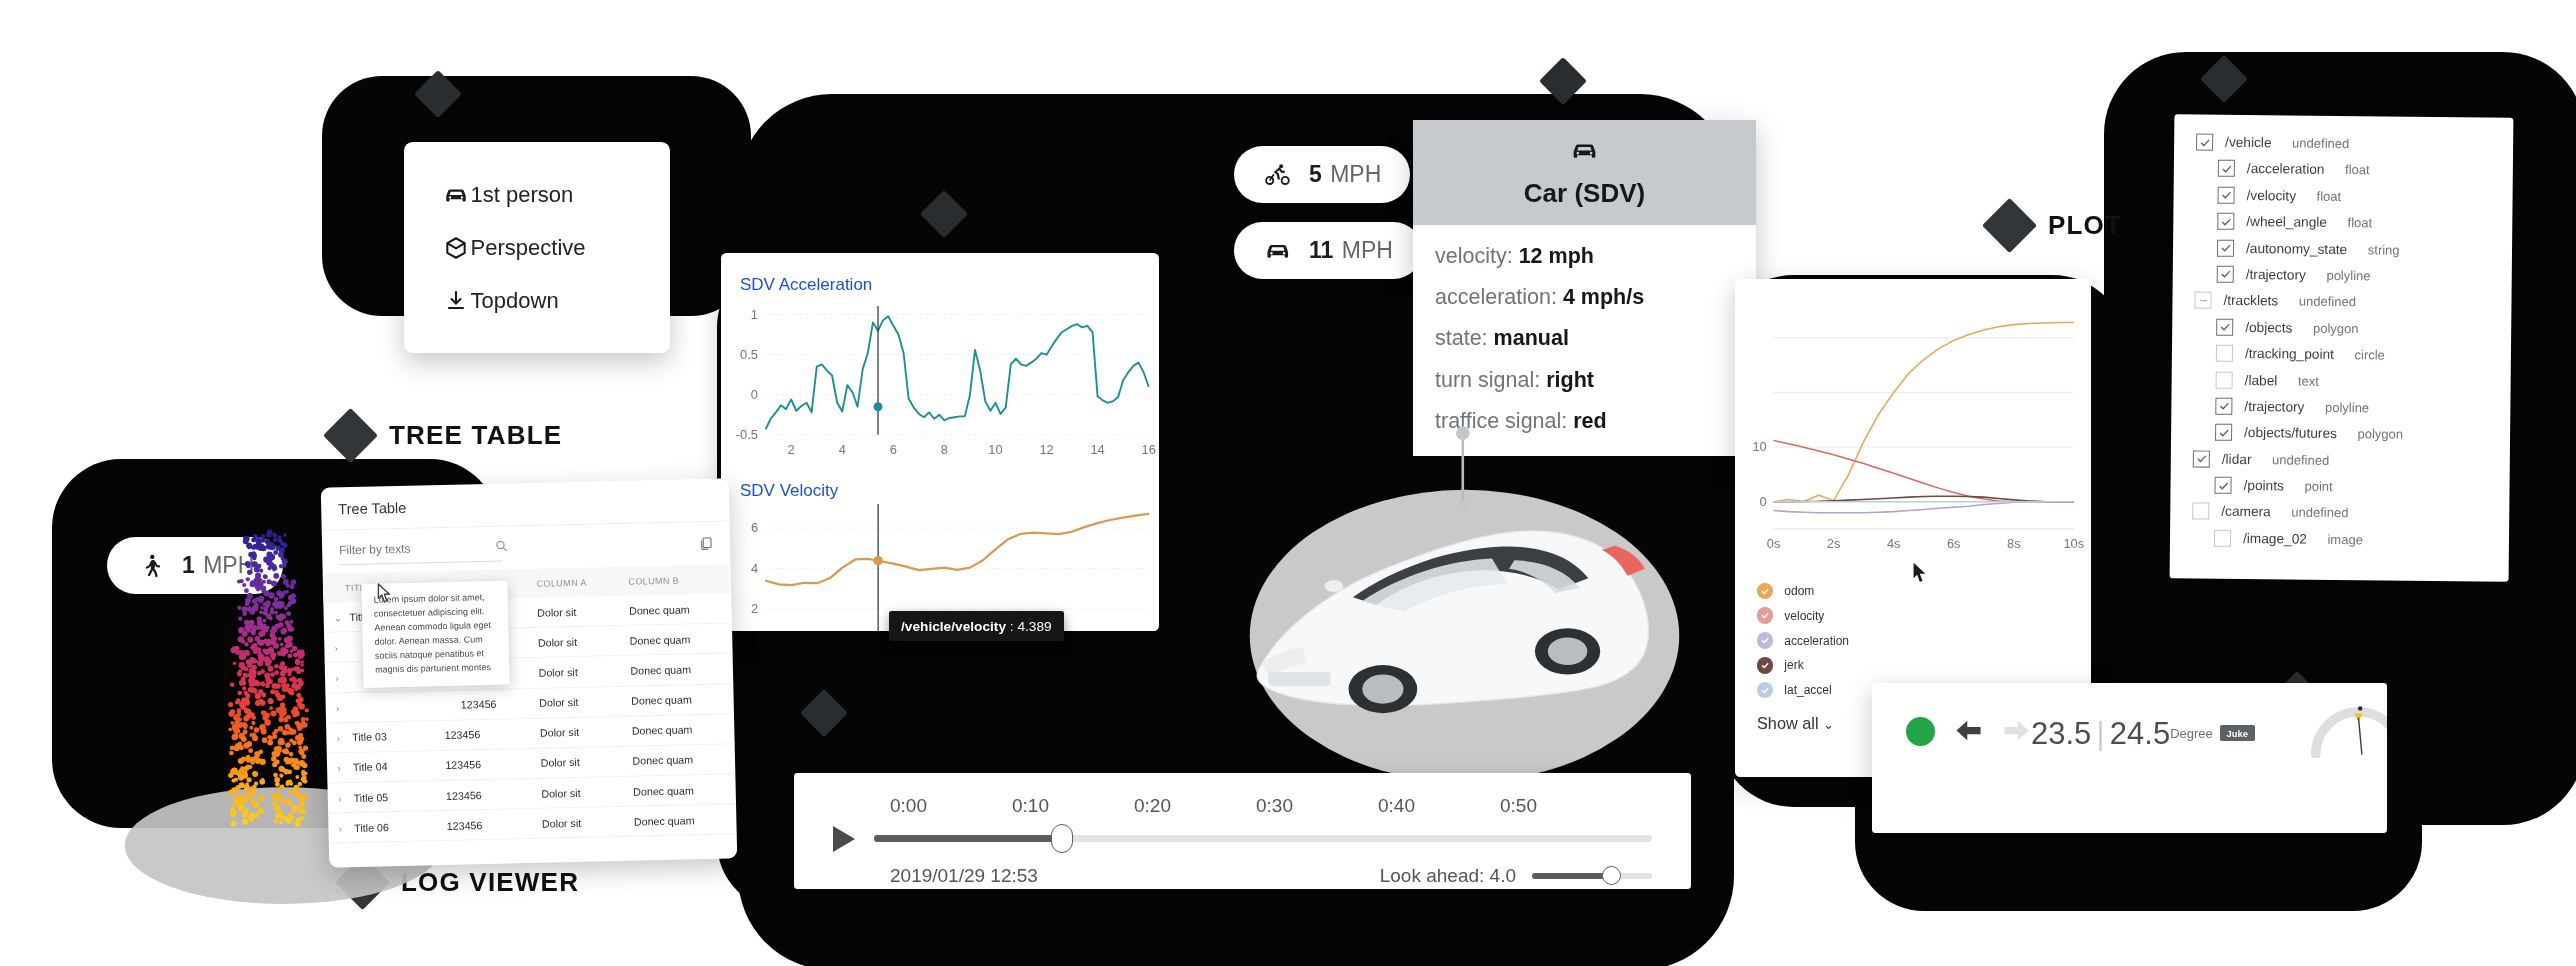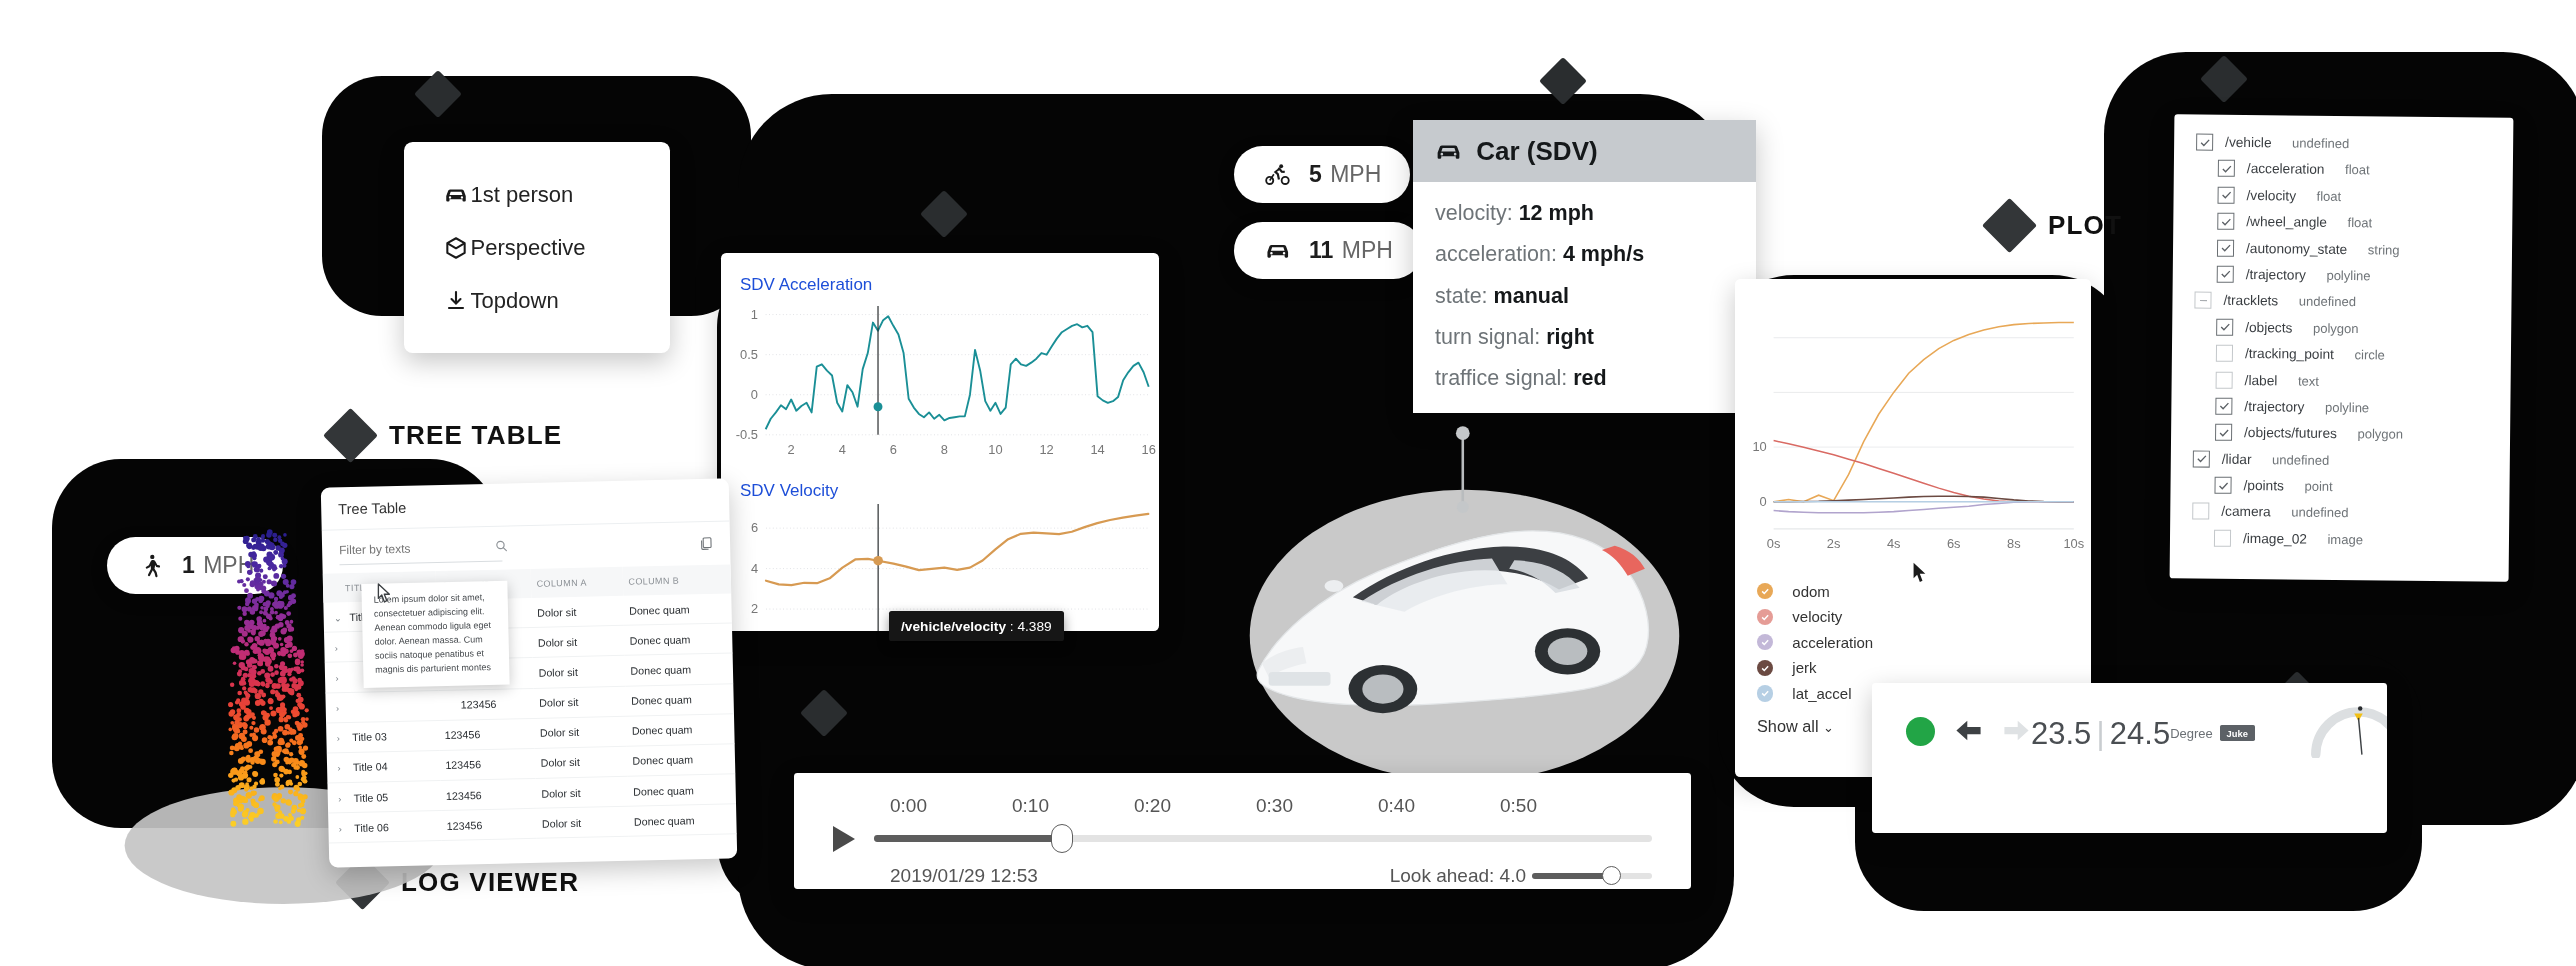--- a/index.html
+++ b/index.html
@@ -29,21 +29,21 @@
 
   
   .pill { position: absolute; background: #fff; border-radius: 43px; height: 57px;
           display: flex; align-items: center; gap: 17px; padding: 0 29px;
           box-shadow: 0 5.2px 15.5px rgba(0,0,0,.25); }
   .pill .val { font-size: 23px; font-weight: 700; color: #1d1d1d; }
   .pill .unit { font-size: 23px; color: #666; margin-left: -8.6px; }
 
   
   .objcard { width: 343px; }
-  .objcard .hd { background: #c6cace; padding: 15.5px 20.6px; display: flex; align-items: center; gap: 13.7px; }
+  .objcard .hd { background: #c6cace; padding: 15.5px 20.6px; display: flex; align-items: center; gap: 13.7px; flex-direction: column; }
   .objcard .hd .t { font-size: 26px; font-weight: 700; color: #15181a; }
   .objcard .bd { padding: 19px 22px 22px; }
   .objcard .bd .r { font-size: 21.5px; color: #6e7478; margin-bottom: 16.3px; }
   .objcard .bd .r b { color: #15181a; }
 
   
   .chartcard { padding: 13.7px 0 0 0; }
   .ctitle { font-size: 17px; color: #1d4ed8; padding: 8.6px 0 3.4px 19px; }
   .axlabel { font-size: 15px; fill: #777; font-family: "Liberation Sans", sans-serif; }
   .tooltip { position: absolute; background: #161616; color: #fff; font-size: 13.7px;
@@ -66,21 +66,21 @@
   .tt td { font-size: 10.7px; color: #2b2f33; padding: 8.6px 5.2px; border-bottom: 0.9px solid #f0f2f3; }
   .tt .caret { color: #7f868c; font-size: 9.4px; width: 15.5px; display: inline-block; }
   .tt .ttip { position: absolute; background: #fff; box-shadow: 0 3.4px 13.7px rgba(0,0,0,.22);
               font-size: 9px; line-height: 1.55; color: #44484c; padding: 10.3px 12px; width: 146px; }
 
   
   .legend { padding: 8.6px 0 0 22px; }
   .legend .le { display: flex; align-items: center; gap: 11px; margin-bottom: 8.6px; }
   .legend .dot { width: 16.3px; height: 16.3px; border-radius: 50%; display: flex;
                  align-items: center; justify-content: center; color: #fff; font-size: 9.4px; }
-  .legend .lt { font-size: 15px; color: #333; margin-left: 8px; }
+  .legend .lt { font-size: 12px; color: #333; }
   .showall { font-size: 16.3px; color: #333; padding: 6.9px 0 0 22px; }
 
   
   .ss { transform: rotate(0.6deg); padding: 19px 22px; }
   .ss .row { display: flex; align-items: center; gap: 12px; margin-bottom: 9.4px; }
   .cb { width: 17px; height: 17px; border: 1.7px solid #6a6f73; background: #fff;
         display: flex; align-items: center; justify-content: center; flex: 0 0 auto; }
   .cb.off { border-color: #c3c7ca; }
   .cb.dash { border-color: #c3c7ca; }
   .cb svg { width: 12px; height: 12px; }
@@ -101,21 +101,21 @@
   .tl .ticks span { font-size: 19px; color: #555; width: 122px; }
   .tl .mid { display: flex; align-items: center; gap: 19px; margin: 8.6px 0 13.7px; }
   .tl .play { width: 0; height: 0; border-left: 22px solid #4a4a4a;
               border-top: 13.7px solid transparent; border-bottom: 13.7px solid transparent; }
   .tl .track { flex: 1; height: 6.9px; background: #e3e3e3; border-radius: 3.4px; position: relative; }
   .tl .fill { position: absolute; left: 0; top: 0; bottom: 0; background: #5d5d5d; border-radius: 3.4px; }
   .tl .knob { position: absolute; width: 22px; height: 29px; background: #fff; border: 1.7px solid #5d5d5d;
               border-radius: 12px; top: -11px; }
   .tl .bot { display: flex; align-items: center; justify-content: space-between; margin-left: 57px; }
   .tl .stamp { font-size: 19px; color: #555; }
-  .tl .la { display: flex; align-items: center; gap: 6px; margin-left: 11px; }
+  .tl .la { display: flex; align-items: center; gap: 16px; margin-left: 11px; }
   .tl .la .lab { font-size: 19px; color: #555; }
   .tl .la .mini { width: 120px; height: 6px; background: #e3e3e3; border-radius: 3.4px; position: relative; }
   .tl .la .minifill { position: absolute; left: 0; top: 0; bottom: 0; width: 64%; background: #5d5d5d; border-radius: 3.4px; }
   .tl .la .miniknob { position: absolute; left: 58%; top: -6.9px; width: 19px; height: 19px; background: #fff;
                       border: 1.7px solid #5d5d5d; border-radius: 50%; }
 </style>
 </head>
 <body>
 
 <div class="stage">

